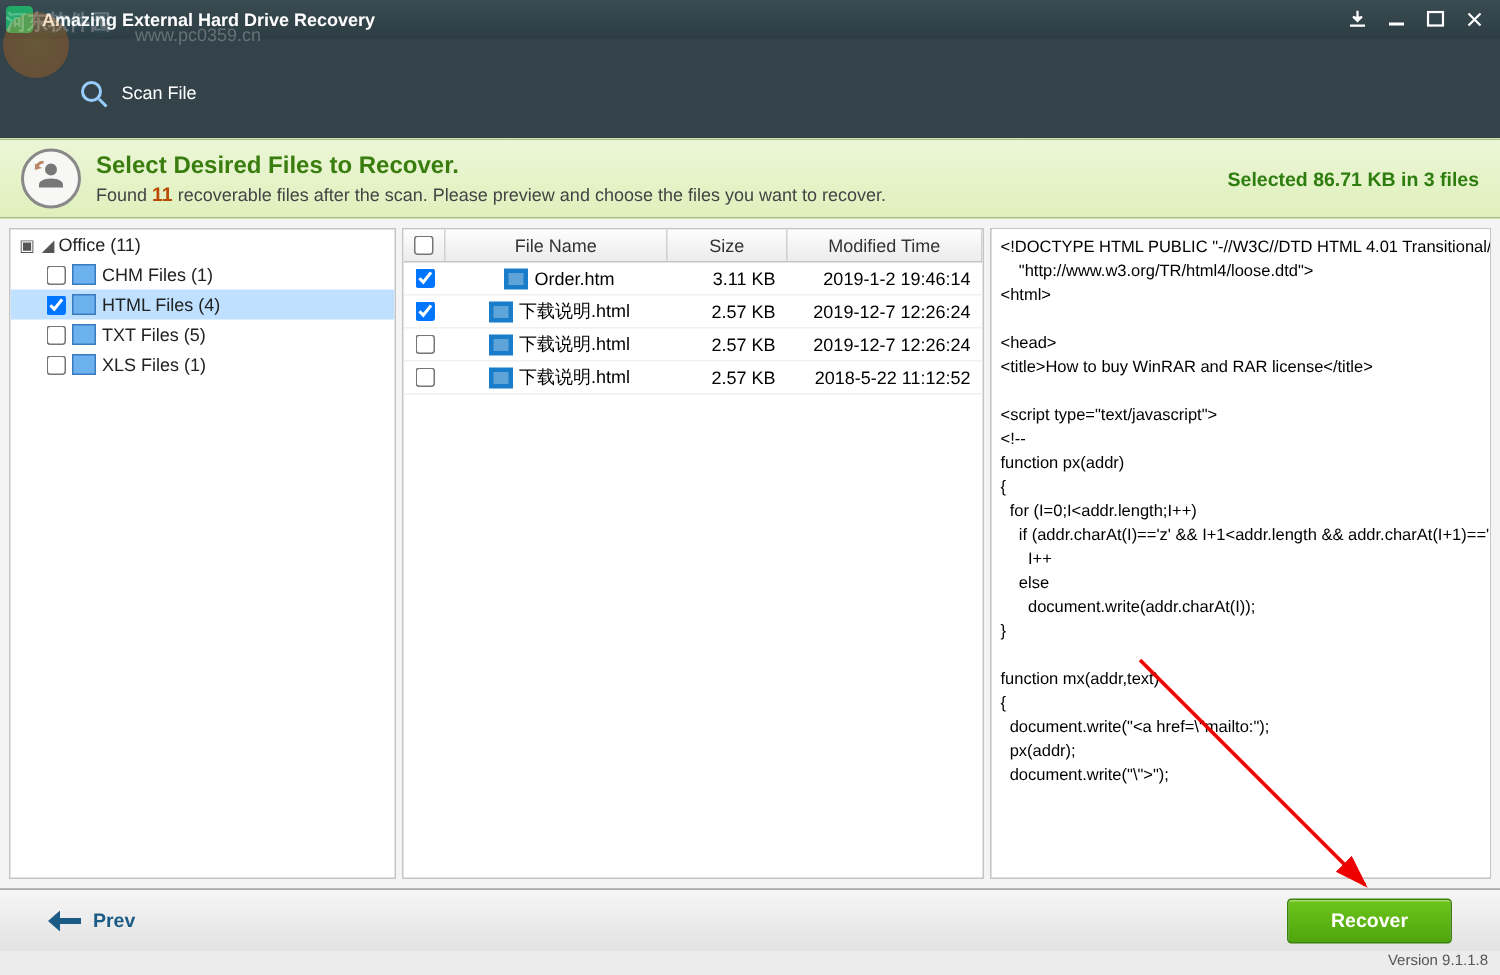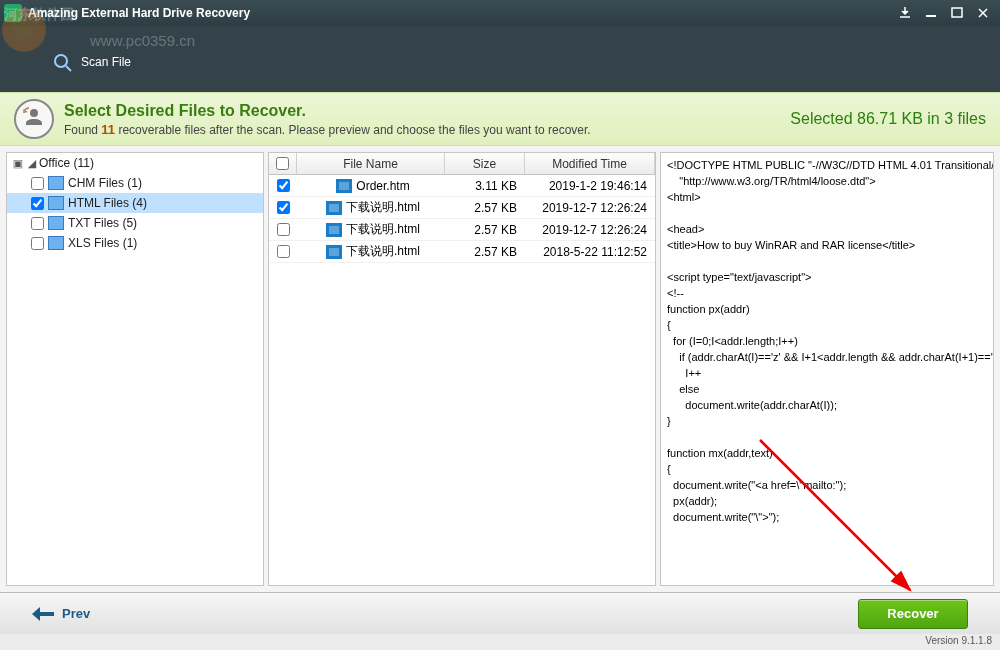--- a/index.html
+++ b/index.html
@@ -6,36 +6,36 @@
 body { background:#2b3a42; width:1000px; height:650px; overflow:hidden; position:relative; }
 
 
 .titlebar { height:26px; background:linear-gradient(#3a4b52,#2d3d44); display:flex; align-items:center; padding:0 4px; color:#fff; font-size:12px;justify-content:space-between; }
 .titlebar .logo { width:18px; height:18px; background:#2a6; border-radius:3px; margin-right:6px; }
 .titlebar .title { flex:1; font-weight:bold; }
 .titlebar .winbtn { width:26px; height:20px; display:flex; align-items:center; justify-content:center; cursor:pointer; color:#fff; font-size:11px; }
 
 
 .watermark { position:absolute; top:6px; left:4px; pointer-events:none; opacity:.25; color:#fff; font-size:14px; font-weight:bold; z-index:99; text-shadow:0 0 4px #39a; }
-.watermark-sub { position:absolute; top:32px; left:90px; pointer-events:none; opacity:.25; color:#fff; font-size:15px; z-index:99; }
+.watermark-sub { position:absolute; top:16px; left:90px; pointer-events:none; opacity:.25; color:#fff; font-size:12px; z-index:99; }
 .watermark-circle { position:absolute; top:8px; left:2px; width:44px; height:44px; border-radius:50%; background:radial-gradient(#f90,#f60); opacity:.25; z-index:99; pointer-events:none; }
 
 
 .tabstrip { height:66px; background:#34434a; display:flex; align-items:flex-end; padding-left:30px; }
 .tab { width:122px; height:60px; display:flex; flex-direction:row; align-items:center; justify-content:center; cursor:pointer; color:#fff; font-size:12px; gap:4px; border-radius:4px 4px 0 0; }
 .tab.active { background:#f3f3f3; color:#333; }
 .tab .ticon { width:26px; height:22px; display:flex; align-items:center; justify-content:center; }
 
 
 .banner { height:54px; background:linear-gradient(#ecf6d7,#dff0bc); display:flex; align-items:center; padding:0 14px; border-top:1px solid #cde3a1; border-bottom:1px solid #cde3a1; }
 .banner .bicon { width:40px; height:40px; border:2px solid #888; border-radius:50%; display:flex; align-items:center; justify-content:center; background:#f7f7f5; margin-right:10px; }
 .banner .txt { flex:1; font-size:12px; color:#444; }
 .banner .head { color:#3a7d0f; font-weight:bold; font-size:16px; margin-bottom:2px; }
 .banner .big { color:#b94a00; font-weight:bold; font-size:13px; }
-.banner .sel { color:#2e7d0f; font-weight:normal; font-size:16px; }
+.banner .sel { color:#2e7d0f; font-weight:bold; font-size:13px; }
 
 
 .main { height:446px; background:#f4f4f4; display:flex; padding:6px; gap:4px; }
 .pane { background:#fff; border:1px solid #c5c5c5; overflow:auto; font-size:12px; }
 .tree { width:258px; }
 .filelist { width:388px; display:flex; flex-direction:column; }
 .preview { flex:1; white-space:pre; font-size:11px; padding:4px 6px; line-height:16px; color:#000; overflow:auto; }
 
 
 .tree-row { display:flex; align-items:center; height:20px; padding:0 4px; cursor:pointer; }

